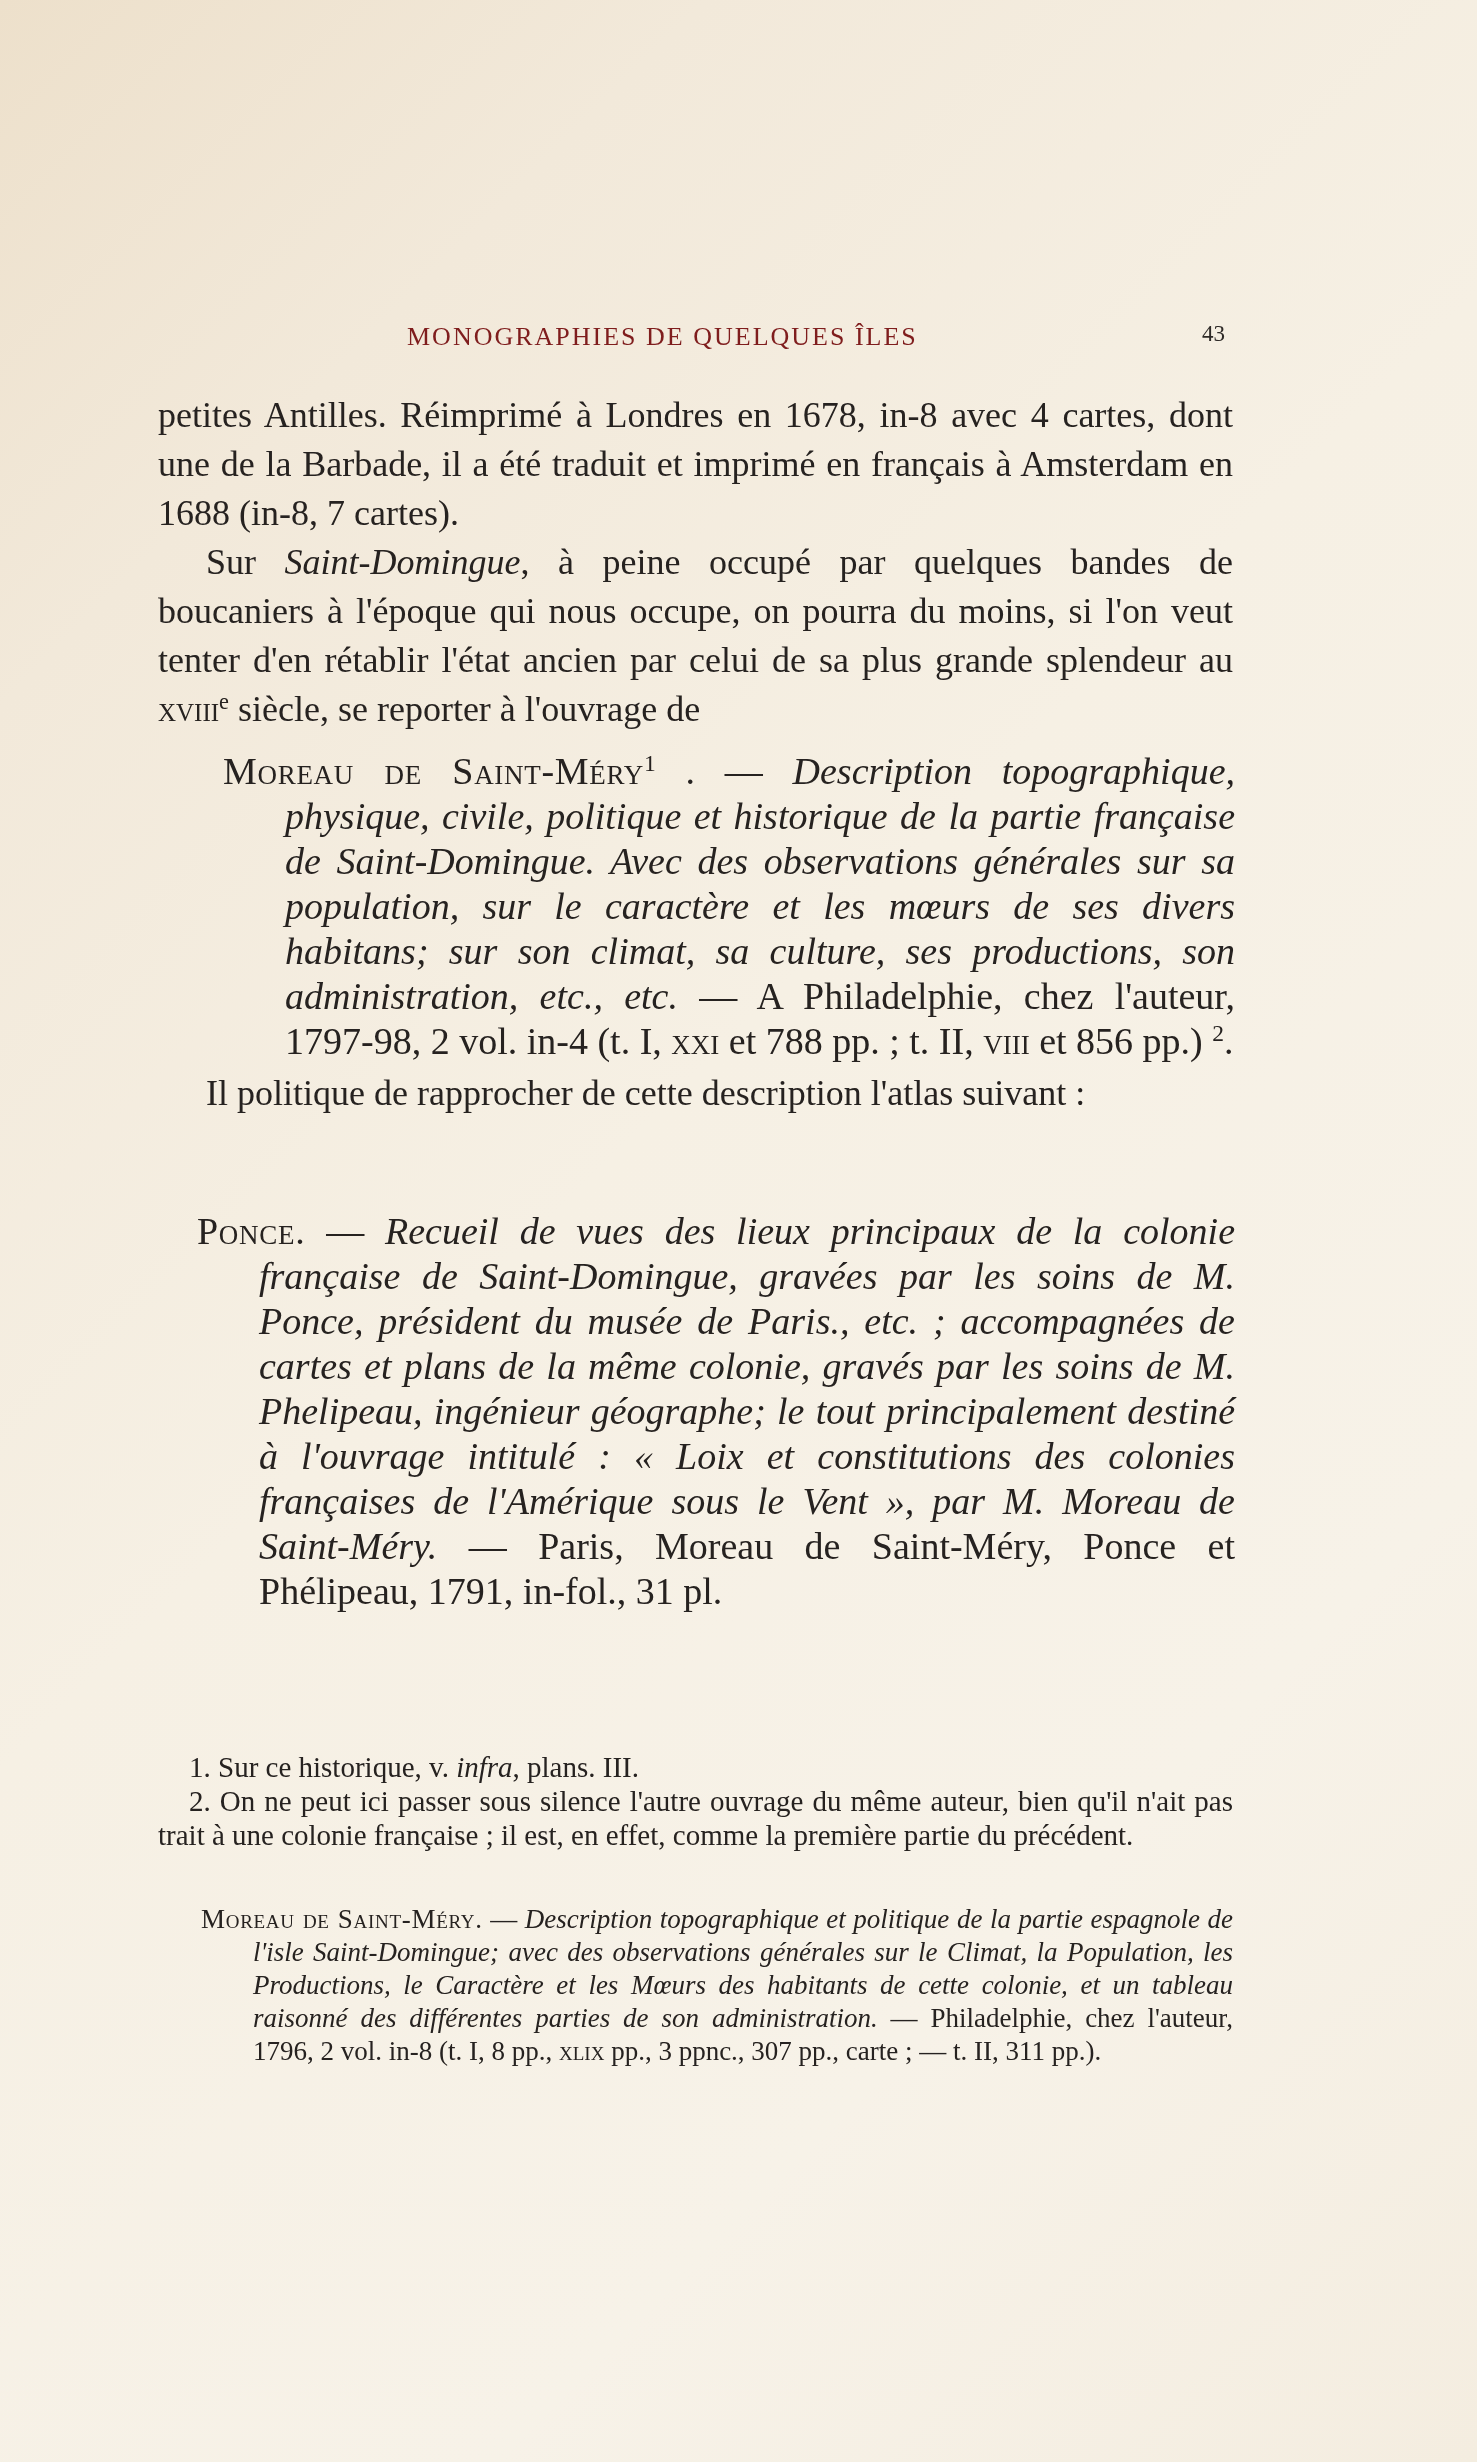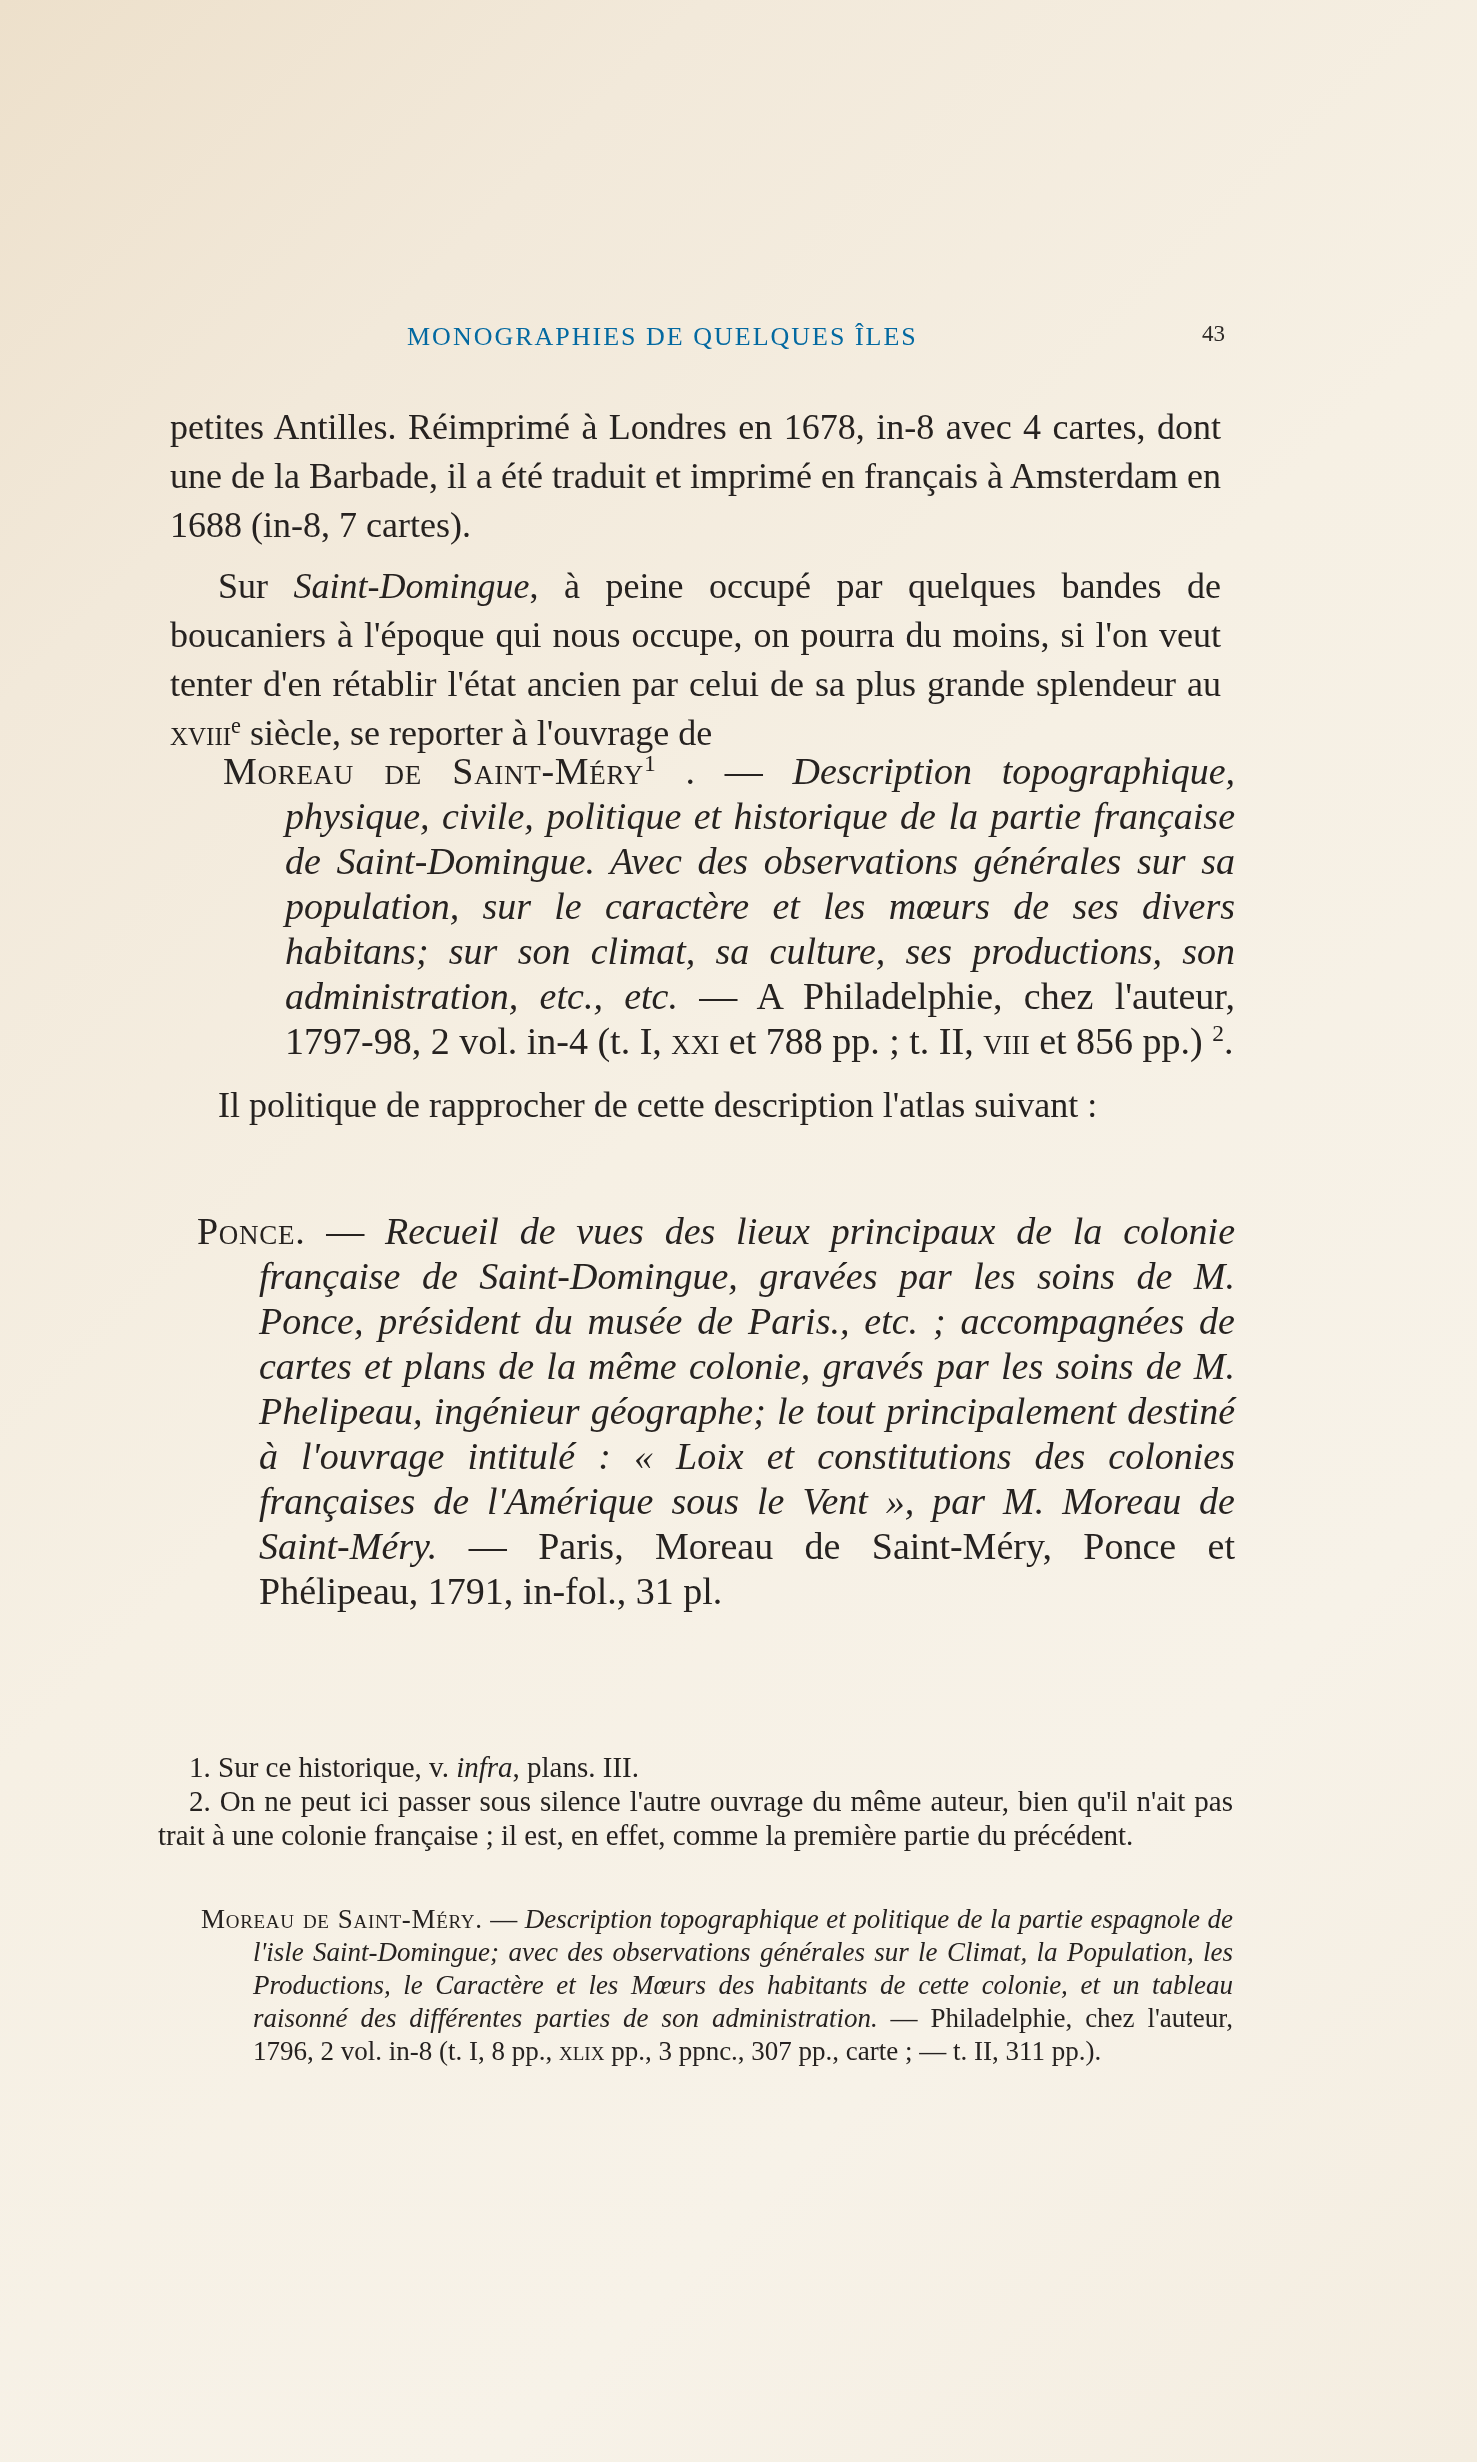--- a/index.html
+++ b/index.html
@@ -26,39 +26,39 @@
     left: 407px;
     width: 818px;
     height: 39px;
   }
   .running-title {
     position: absolute;
     left: 0; top: 0;
     font-size: 26px;
     letter-spacing: 2px;
     line-height: 39px;
-    color: #0369a1;
+    color: #7f1d1d;
     text-align: center;
   }
   .page-number {
     position: absolute;
     right: 0; top: -2.6px;
     font-size: 23px;
     line-height: 39px;
     color: #2e2a27;
   }
   .body-text {
     position: absolute;
     left: 158px;
     width: 1075px;
     font-size: 36px;
     line-height: 49px;
     text-align: justify;
   }
-  .body-text p { margin: 12px; }
+  .body-text p { margin: 0; }
   .indent { text-indent: 48px; }
   .block1 { top: 391px; }
   .block2 { top: 1069px; }
   .block3 { top: 1615px; }
 
   .biblio {
     position: absolute;
     left: 228px;
     width: 1007px;
     font-size: 38px;

